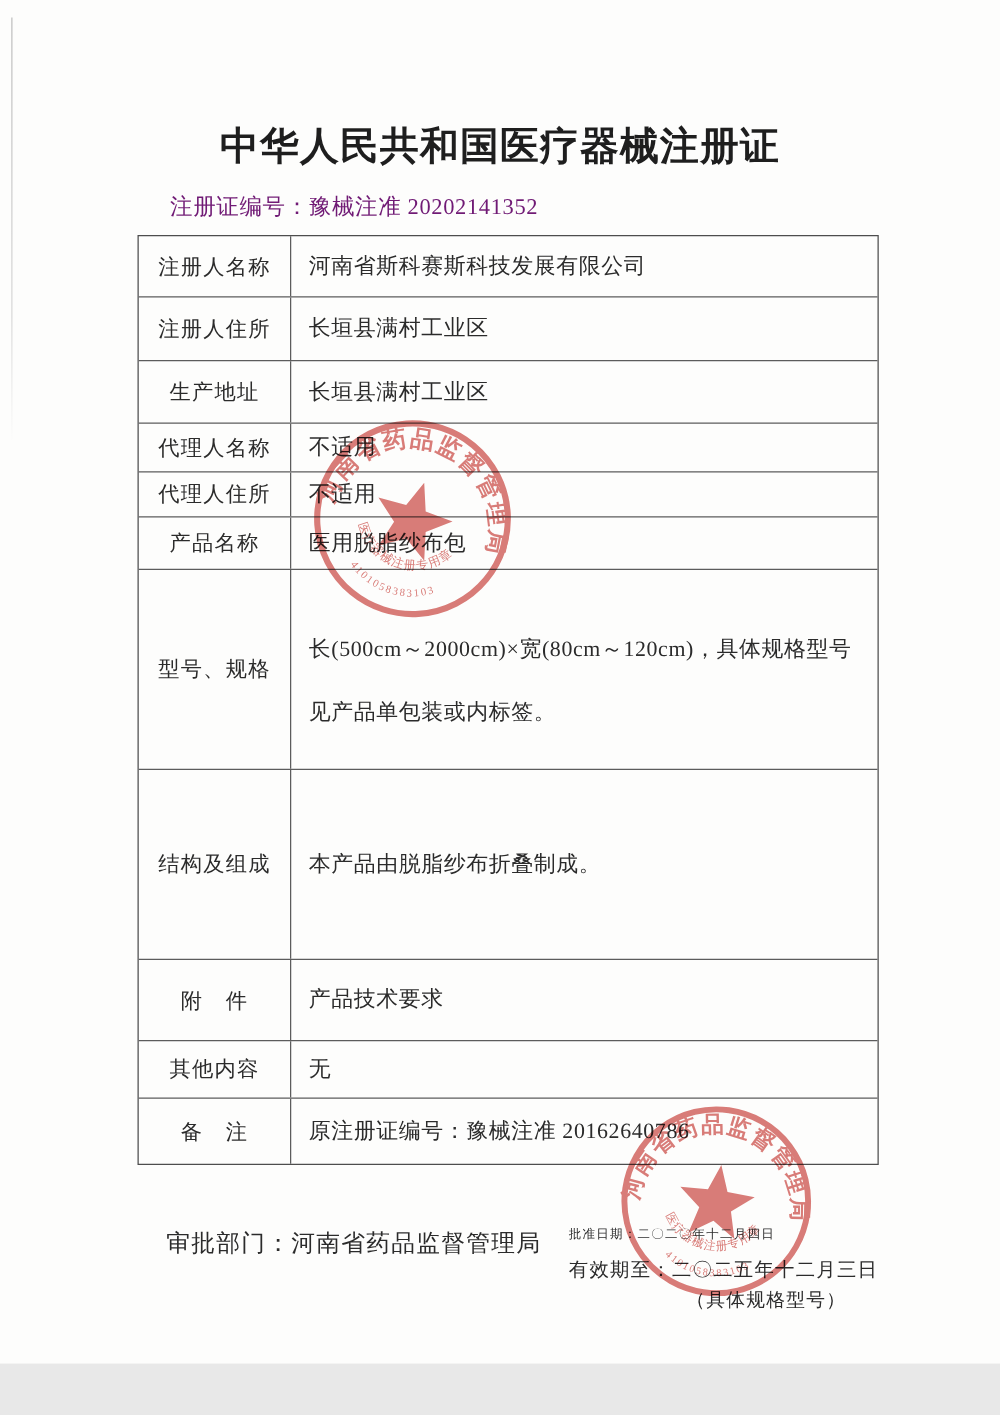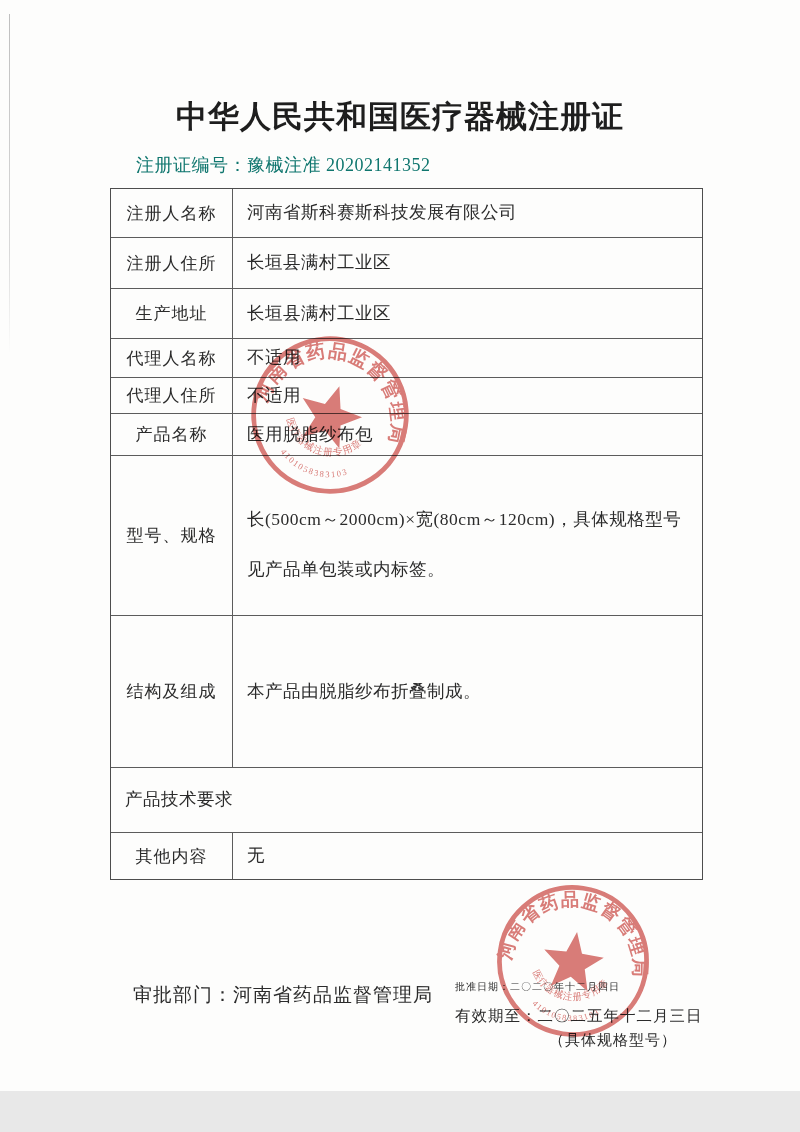--- a/index.html
+++ b/index.html
@@ -17,21 +17,21 @@
     background:linear-gradient(#bfbfbf,#d9d9d9 70%,transparent);
   }
   .doc-title{
     position:absolute;top:96px;left:0;width:100%;
     text-align:center;
     font-size:31px;font-weight:700;letter-spacing:1px;
     color:#1e1e1e;
   }
   .cert-line{
     position:absolute;top:153px;left:136px;
-    font-size:18px;letter-spacing:.5px;color:#0f766e;
+    font-size:18px;letter-spacing:.5px;color:#701a75;
   }
   
   .cert-table{
     position:absolute;left:110px;top:188px;width:593px;
     border:1.6px solid #4d4d4d;
     box-sizing:border-box;
     background:transparent;
   }
   .trow{
     display:flex;border-bottom:1px solid #5c5c5c;box-sizing:border-box;
@@ -113,25 +113,30 @@
       <div class="trow">
         <div class="tlabel">型号、规格</div>
         <div class="tvalue">长(500cm～2000cm)×宽(80cm～120cm)，具体规格型号
 见产品单包装或内标签。</div>
       </div>
       <div class="trow">
         <div class="tlabel">结构及组成</div>
         <div class="tvalue">本产品由脱脂纱布折叠制成。</div>
       </div>
       <div class="trow">
+        <div class="tlabel">附　件</div>
         <div class="tvalue">产品技术要求</div>
       </div>
       <div class="trow">
         <div class="tlabel">其他内容</div>
         <div class="tvalue">无</div>
+      </div>
+      <div class="trow">
+        <div class="tlabel">备　注</div>
+        <div class="tvalue">原注册证编号：豫械注准 20162640786</div>
       </div>
     </div>
 
   <div class="footer-dept"><span>审批部门：</span><span>河南省药品监督管理局</span></div>
 
   <div class="footer-date"><span>批准日期：</span><span>二〇二〇年十二月四日</span></div>
 
   <div class="footer-valid"><span>有效期至：</span><span>二〇二五年十二月三日</span></div>
 
   <div class="footer-sealnote">（具体规格型号）</div>

